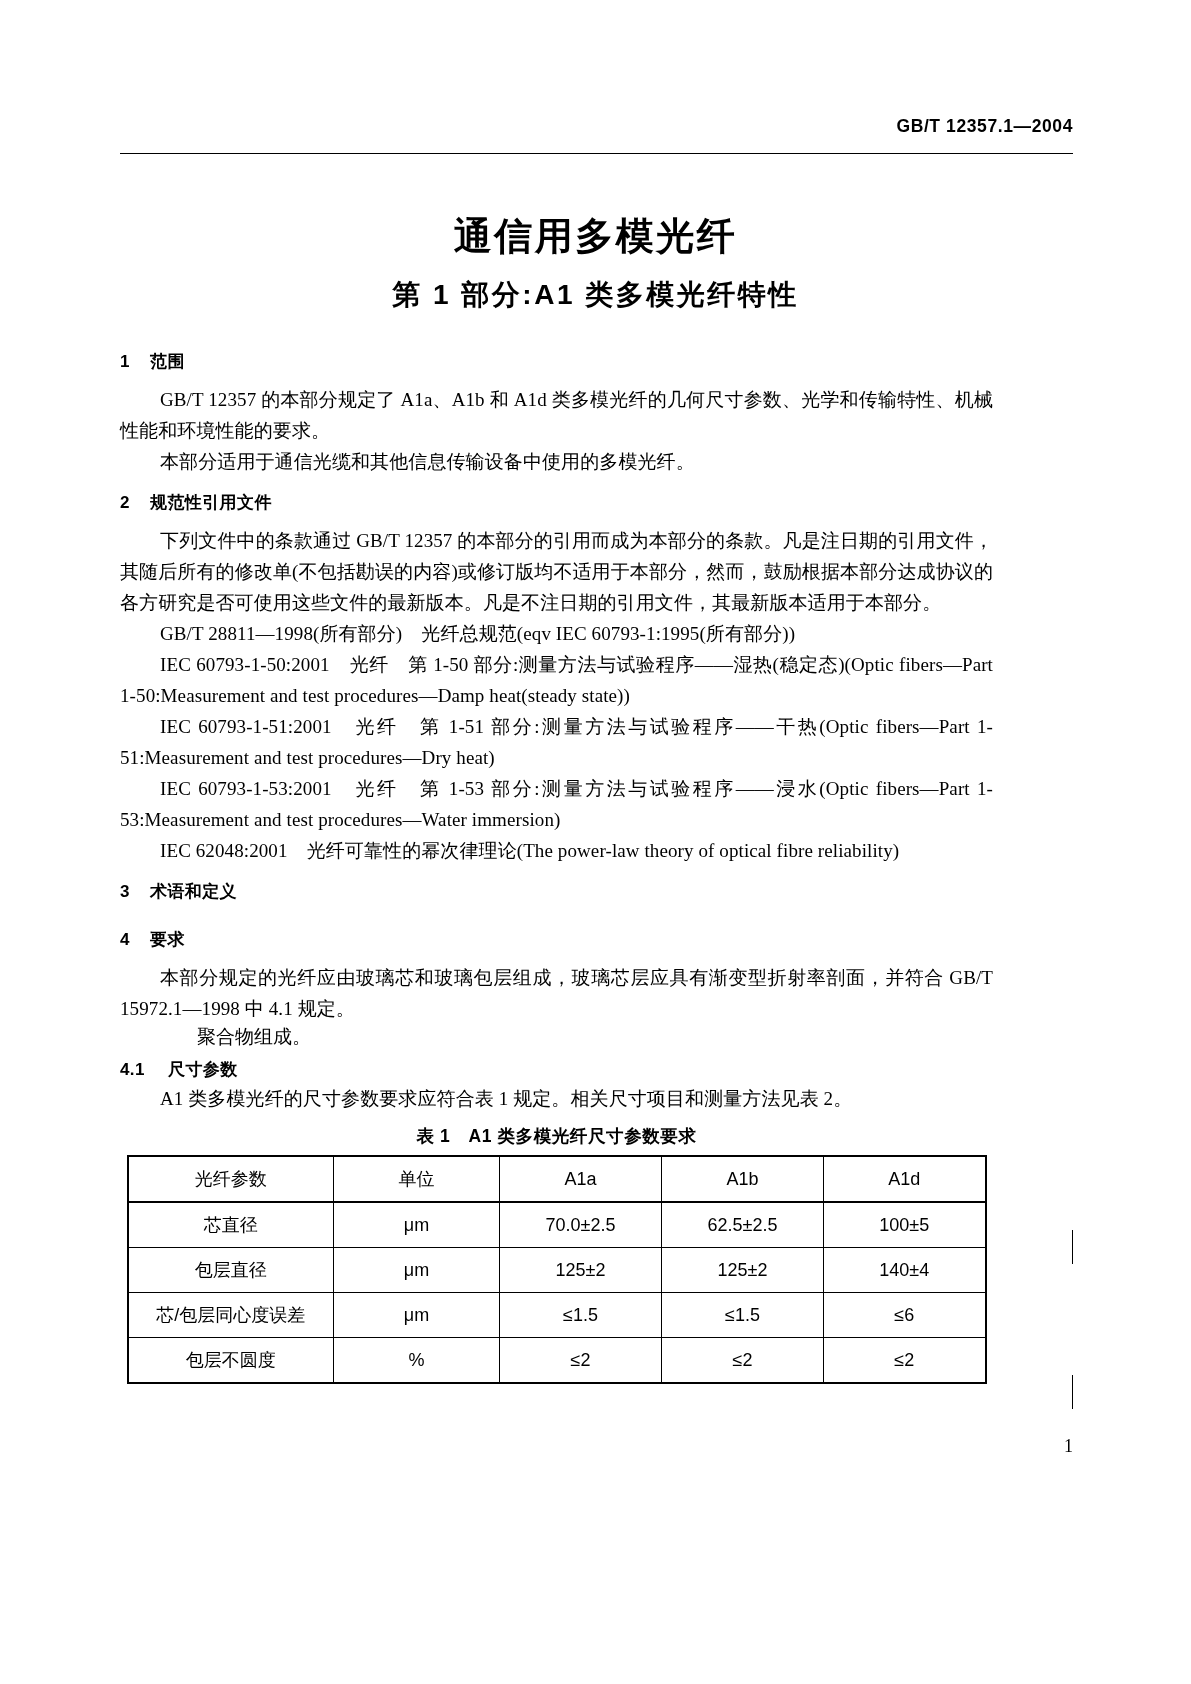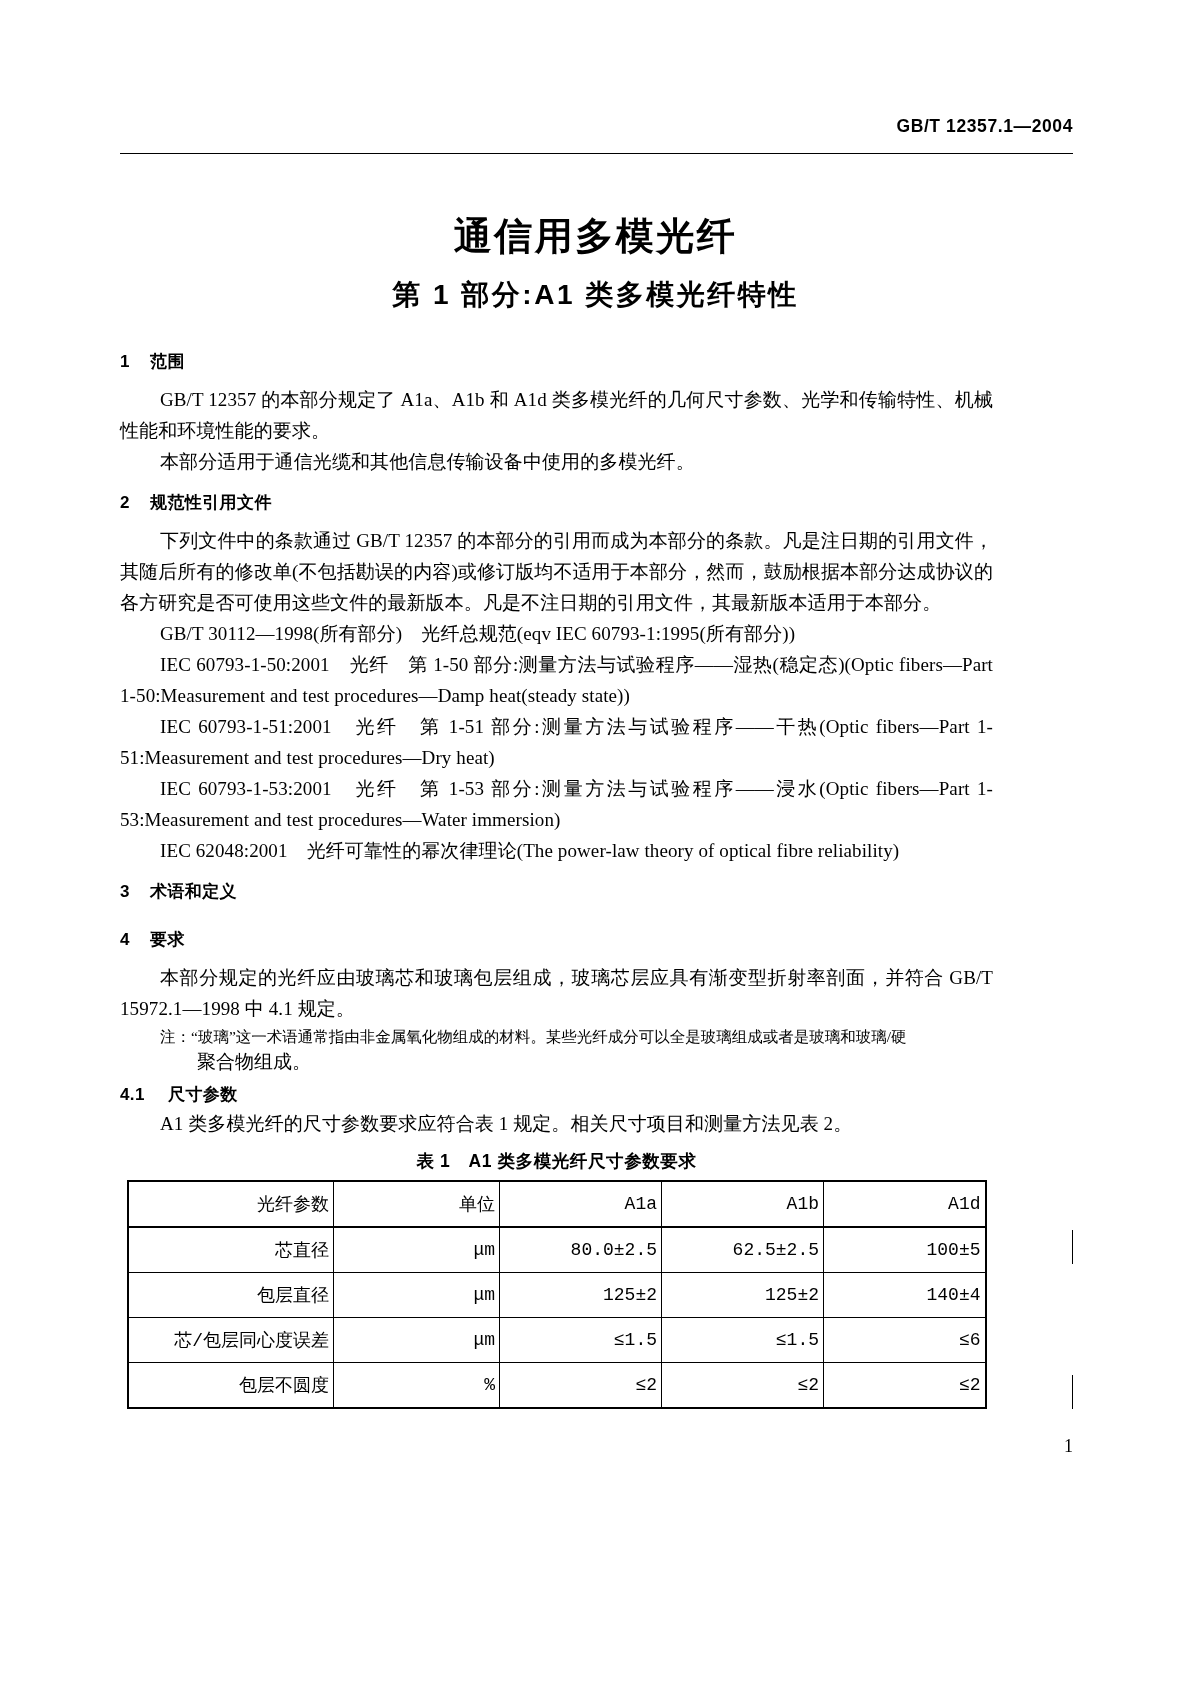--- a/index.html
+++ b/index.html
@@ -133,25 +133,25 @@
     margin: 10px 0 7px 0;
   }
   table.dim-table {
     border-collapse: collapse;
     width: 858px;
     margin: 0 auto;
     table-layout: fixed;
   }
   table.dim-table td {
     border: 1px solid #000;
-    text-align: right;
+    text-align: center;
     font-size: 18px;
     height: 44px;
     padding: 0 4px;
-    font-family: Liberation Mono, monospace;
+    font-family: Liberation Sans, sans-serif;
   }
   table.dim-table tr:first-child td {
     border-top: 2px solid #000;
     border-bottom: 2px solid #000;
   }
   table.dim-table tr:last-child td {
     border-bottom: 2px solid #000;
   }
   table.dim-table td:first-child { border-left: 2px solid #000; }
   table.dim-table td:last-child  { border-right: 2px solid #000; }
@@ -198,39 +198,38 @@
     <div class="gap-s"></div>
     <p class="para">GB/T 12357 的本部分规定了 A1a、A1b 和 A1d 类多模光纤的几何尺寸参数、光学和传输特性、机械性能和环境性能的要求。</p>
     <p class="para">本部分适用于通信光缆和其他信息传输设备中使用的多模光纤。</p>
     <div class="gap-m"></div>
 
     <div class="sec-head">
       <span class="num">2</span><span>规范性引用文件</span>
     </div>
     <div class="gap-s"></div>
     <p class="para">下列文件中的条款通过 GB/T 12357 的本部分的引用而成为本部分的条款。凡是注日期的引用文件，其随后所有的修改单(不包括勘误的内容)或修订版均不适用于本部分，然而，鼓励根据本部分达成协议的各方研究是否可使用这些文件的最新版本。凡是不注日期的引用文件，其最新版本适用于本部分。</p>
-    <p class="ref">GB/T 30112—1998(所有部分)　光纤总规范(eqv IEC 60793-1:1995(所有部分))</p>
+    <p class="ref">GB/T 28811—1998(所有部分)　光纤总规范(eqv IEC 60793-1:1995(所有部分))</p>
     <p class="ref">IEC 60793-1-50:2001　光纤　第 1-50 部分:测量方法与试验程序——湿热(稳定态)(Optic fibers—Part 1-50:Measurement and test procedures—Damp heat(steady state))</p>
     <p class="ref">IEC 60793-1-51:2001　光纤　第 1-51 部分:测量方法与试验程序——干热(Optic fibers—Part 1-51:Measurement and test procedures—Dry heat)</p>
     <p class="ref">IEC 60793-1-53:2001　光纤　第 1-53 部分:测量方法与试验程序——浸水(Optic fibers—Part 1-53:Measurement and test procedures—Water immersion)</p>
     <p class="ref">IEC 62048:2001　光纤可靠性的幂次律理论(The power-law theory of optical fibre reliability)</p>
     <div class="gap-m"></div>
 
     <div class="sec-head">
       <span class="num">3</span><span>术语和定义</span>
     </div>
     <div class="gap-s"></div>
     <div class="gap-m"></div>
 
     <div class="sec-head">
       <span class="num">4</span><span>要求</span>
     </div>
     <div class="gap-s"></div>
     <p class="para">本部分规定的光纤应由玻璃芯和玻璃包层组成，玻璃芯层应具有渐变型折射率剖面，并符合 GB/T 15972.1—1998 中 4.1 规定。</p>
-    <p class="note">注：“玻璃”这一术语通常指由非金属氧化物组成的材料。某些光纤成分可以全是玻璃组成或者是玻璃和玻璃/硬</p>
     <p class="note-cont">聚合物组成。</p>
     <div class="gap-s"></div>
 
     <div class="sec-head-sub">
       <span class="num">4.1</span><span>尺寸参数</span>
     </div>
     <p class="para">A1 类多模光纤的尺寸参数要求应符合表 1 规定。相关尺寸项目和测量方法见表 2。</p>
 
     <div class="table-caption">表 1　A1 类多模光纤尺寸参数要求</div>
     <table class="dim-table">
@@ -245,21 +244,21 @@
         <tr>
           <td>光纤参数</td>
           <td>单位</td>
           <td>A1a</td>
           <td>A1b</td>
           <td>A1d</td>
         </tr>
         <tr>
           <td>芯直径</td>
           <td class="unit-mu">μm</td>
-          <td>80.0±2.5</td>
+          <td>70.0±2.5</td>
           <td>62.5±2.5</td>
           <td>100±5</td>
         </tr>
         <tr>
           <td>包层直径</td>
           <td class="unit-mu">μm</td>
           <td>125±2</td>
           <td>125±2</td>
           <td>140±4</td>
         </tr>

